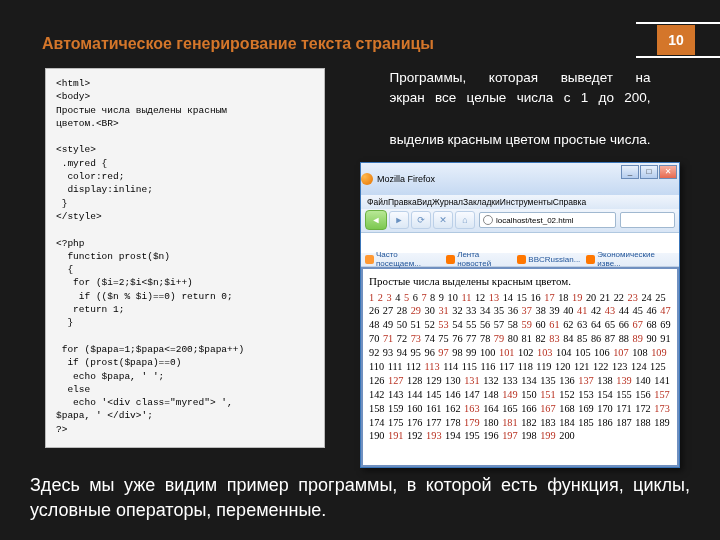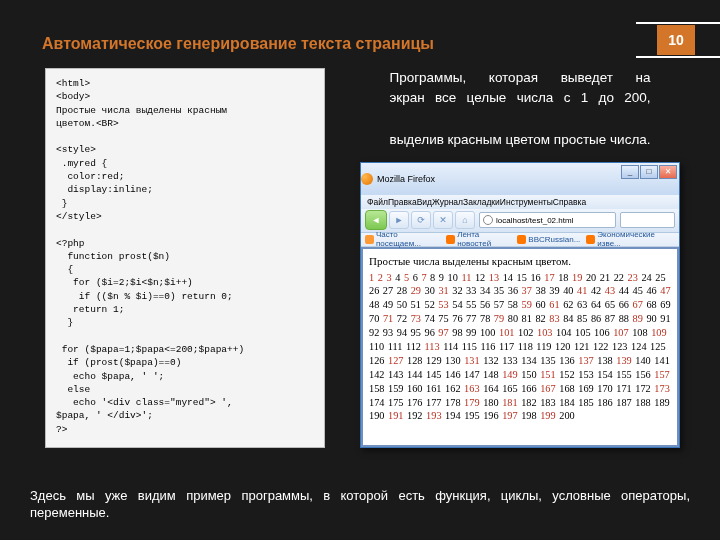--- a/index.html
+++ b/index.html
@@ -146,20 +146,21 @@
     display:flex; align-items:center; margin:0 2px;
   }
   .addr-bar .globe { width:10px;height:10px;border-radius:50%;background:#fff;border:1px solid #888;margin-right:3px;flex-shrink:0; }
   .search-box { width:55px; height:16px; background:#fff; border:1px solid #a0b8d0; border-radius:2px; }
   .bookmarks {
     background: linear-gradient(#f0f5fc,#e4edf8);
     height: 14px;
     display:flex; align-items:center; gap:6px;
     padding:0 4px; font-size:8px; color:#225599;
     border-bottom:1px solid #c0d0e4;
+    margin-top:20px;
   }
   .bm-icon { width:9px;height:9px;background:#ff9933;border-radius:2px;flex-shrink:0; }
   .bm-item { display:flex;align-items:center;gap:2px; }
   .page-area {
     background:#fff;
     border:2px solid #7090c0;
     padding: 5px 6px;
     font-size: 10.3px;
     line-height: 1.35;
     color:#000;
@@ -169,21 +170,21 @@
   }
   .page-heading { font-size:11px; margin-bottom:2px; }
   .numbers { word-spacing: 1px; }
   .numbers span.p { color: #b83020; }
   .bottom-text {
     position: absolute;
     bottom: 18px;
     left: 30px;
     right: 30px;
     color: #fff;
-    font-size: 13px;
+    font-size: 18px;
     line-height: 1.35;
     text-align: justify;
   }
 </style>
 </head>
 <body>
 
 <div class="page-badge">10</div>
 
 <div class="slide-title">Автоматическое генерирование текста страницы</div>

